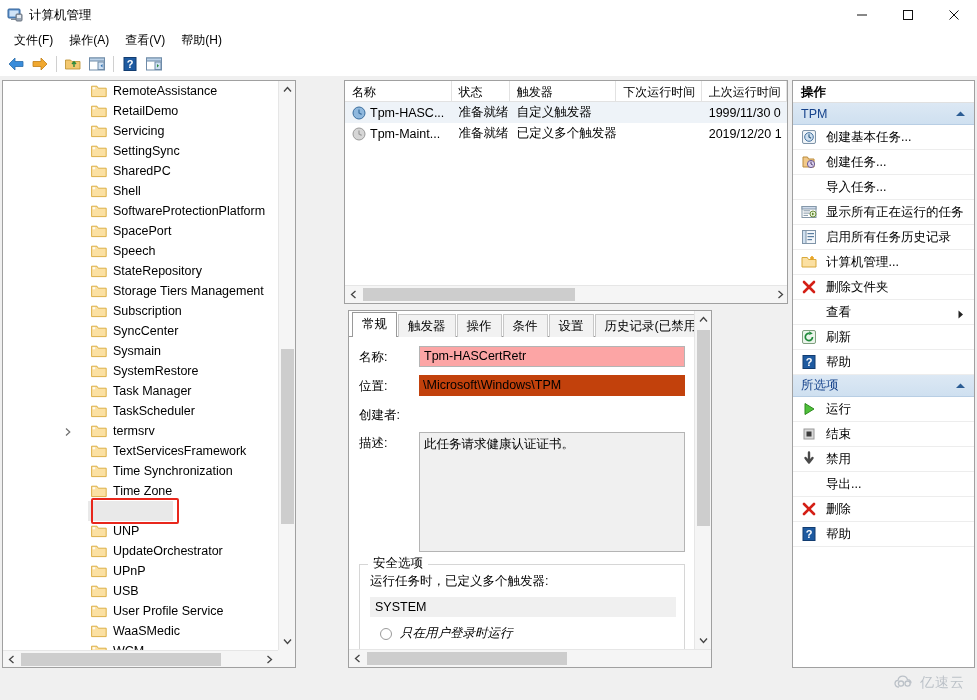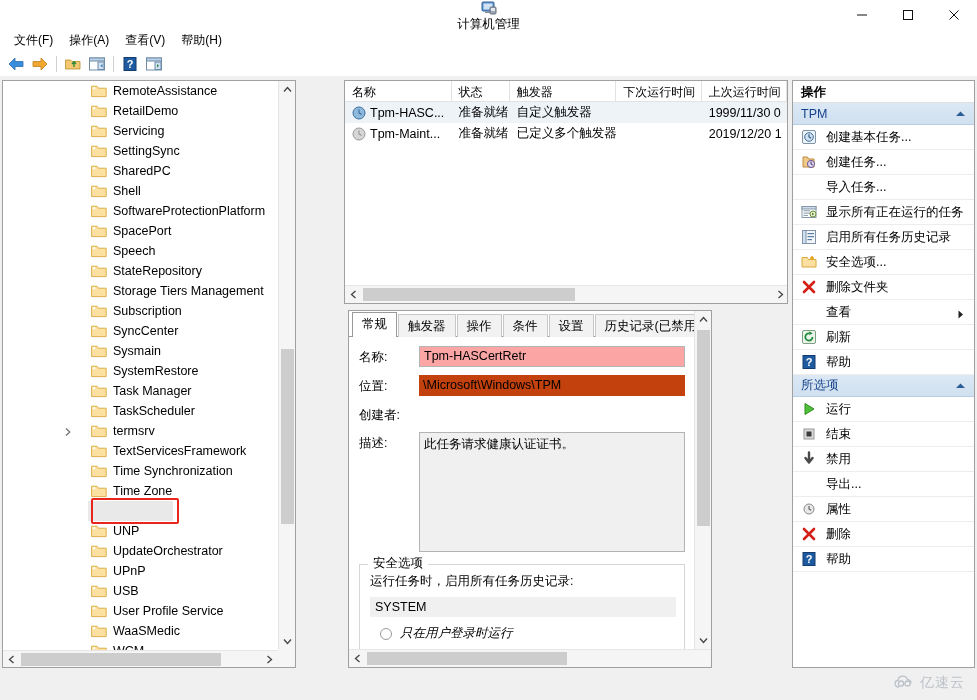--- a/index.html
+++ b/index.html
@@ -11,21 +11,21 @@
     font-family: "Liberation Sans", "DejaVu Sans", sans-serif;
     font-size: 12px;
     color: #000;
     -webkit-font-smoothing: antialiased;
   }
   .app { position: relative; width: 977px; height: 700px; background: #f0f0f0; }
 
   
   .titlebar {
     position: absolute; left: 0; top: 0; width: 977px; height: 30px;
-    background: #ffffff; display: flex; align-items: center; flex-direction: column;
+    background: #ffffff; display: flex; align-items: center;
   }
   .title-icon {
     width: 16px; height: 16px; margin-left: 7px; margin-right: 6px;
     position: relative; flex: 0 0 auto;
   }
   .title-text { font-size: 12.5px; color: #000; }
   .win-btns { position: absolute; right: 0; top: 0; height: 30px; display: flex; }
   .win-btn {
     width: 46px; height: 30px; display: flex; align-items: center; justify-content: center;
     font-size: 13px; color: #111; background: transparent;
@@ -643,21 +643,21 @@
             <div class="fdesc">此任务请求健康认证证书。</div>
           </div>
 
           <div class="group">
             <div class="group-top">
               <div class="group-l"></div>
               <div class="group-title">安全选项</div>
               <div class="group-r"></div>
             </div>
             <div class="group-body">
-              <div class="sec-line">运行任务时，启用所有任务历史记录:</div>
+              <div class="sec-line">运行任务时，已定义多个触发器:</div>
               <div class="account-field">SYSTEM</div>
               <div class="radio-row">
                 <span class="radio"></span>
                 <span>只在用户登录时运行</span>
               </div>
 
             </div>
           </div>
         </div>
 
@@ -740,21 +740,21 @@
                 <rect x="6.5" y="7" width="6.5" height="1.2" fill="#5b7ea0"></rect>
                 <rect x="6.5" y="10" width="4.5" height="1.2" fill="#5b7ea0"></rect>
               </svg></span>
             <span class="act-label">启用所有任务历史记录</span>
           </div>
           <div class="act-row">
             <span class="act-ico"><svg width="16" height="16" viewBox="0 0 16 16">
                 <path d="M1 3.5 L1 13 L15 13 L15 5.5 L7.5 5.5 L6.3 3.5 Z" fill="#fbe0a2" stroke="#d9a93a"></path>
                 <path d="M11 2 L11 6 M9 4 L13 4" stroke="#e8a21f" stroke-width="1.6"></path>
               </svg></span>
-            <span class="act-label">安全选项...</span>
+            <span class="act-label">计算机管理...</span>
           </div>
           <div class="act-row">
             <span class="act-ico"><svg width="16" height="16" viewBox="0 0 16 16">
                 <path d="M3 3 L13 13 M13 3 L3 13" stroke="#d41f16" stroke-width="2.6" stroke-linecap="round"></path>
               </svg></span>
             <span class="act-label">删除文件夹</span>
           </div>
           <div class="act-row">
             <span class="act-ico"></span>
             <span class="act-label">查看</span>
@@ -798,27 +798,20 @@
           </div>
           <div class="act-row">
             <span class="act-ico"><svg width="16" height="16" viewBox="0 0 16 16">
                 <path d="M8 1.5 L8 9 M4.5 7 L8 11.5 L11.5 7" fill="none" stroke="#4a4a4a" stroke-width="2.4" stroke-linecap="round" stroke-linejoin="round"></path>
               </svg></span>
             <span class="act-label">禁用</span>
           </div>
           <div class="act-row">
             <span class="act-ico"></span>
             <span class="act-label">导出...</span>
-          </div>
-          <div class="act-row">
-            <span class="act-ico"><svg width="16" height="16" viewBox="0 0 16 16">
-                <circle cx="8" cy="8" r="5" fill="#e8e8e8" stroke="#8a8a8a"></circle>
-                <path d="M8 5 L8 8 L10.2 9.2" stroke="#5a5a5a" stroke-width="1.1" fill="none"></path>
-              </svg></span>
-            <span class="act-label">属性</span>
           </div>
           <div class="act-row">
             <span class="act-ico"><svg width="16" height="16" viewBox="0 0 16 16">
                 <path d="M3 3 L13 13 M13 3 L3 13" stroke="#d41f16" stroke-width="2.6" stroke-linecap="round"></path>
               </svg></span>
             <span class="act-label">删除</span>
           </div>
           <div class="act-row">
             <span class="act-ico"><svg width="16" height="16" viewBox="0 0 16 16">
                 <rect x="2" y="1.5" width="12" height="13" fill="#1e5aa0" stroke="#123c70"></rect>

